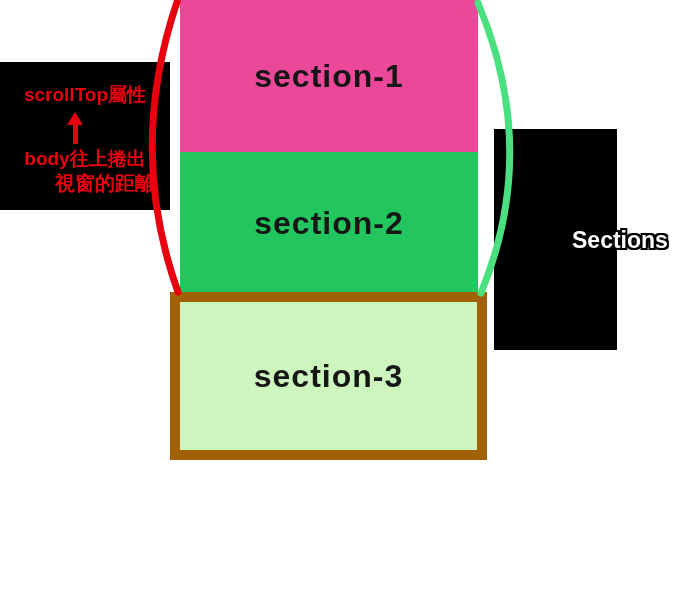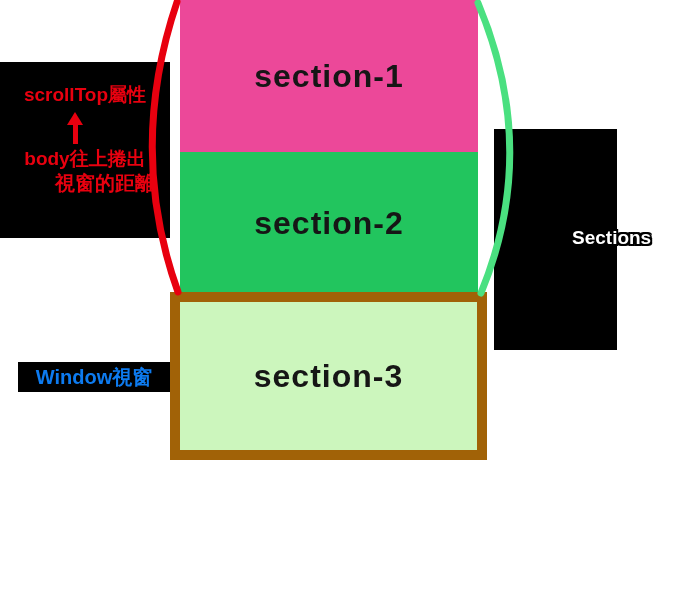--- a/index.html
+++ b/index.html
@@ -14,33 +14,33 @@
   #sec1{left:180px;top:0;width:298px;height:152px;background:#ec4899;}
   #sec2{left:180px;top:152px;width:298px;height:143px;background:#22c55e;}
   #sec4{left:178px;top:462px;width:299px;height:140px;background:#fadd9e;}
   .window{
     position:absolute;left:170px;top:292px;width:317px;height:168px;
     box-sizing:border-box;border:10px solid #a16207;background:#ccf6bd;
     display:flex;align-items:center;justify-content:center;
     font-size:32px;font-weight:700;color:#161616;letter-spacing:1px;
   }
   .blackbox{position:absolute;background:#000000;}
-  #scrolltop-box{left:0;top:62px;width:170px;height:176px;color:#e8000f;font-weight:700;text-align:center;}
+  #scrolltop-box{left:0;top:62px;width:170px;height:148px;color:#e8000f;font-weight:700;text-align:center;}
   #scrolltop-box .l1{position:absolute;left:0;right:0;top:20px;font-size:19px;white-space:nowrap;}
   #scrolltop-box .arrow-wrap{position:absolute;left:0;right:0;top:48px;height:36px;}
   #scrolltop-box .l2{position:absolute;left:0;right:0;top:84px;font-size:19px;white-space:nowrap;}
   #scrolltop-box .l3{position:absolute;left:0;right:0;top:108px;font-size:20px;white-space:nowrap;margin-left:40px;}
   #right-box{left:494px;top:129px;width:123px;height:221px;}
   #window-label-box{
     left:18px;top:362px;width:152px;height:30px;
     display:flex;align-items:center;justify-content:center;
     color:#0d7bf0;font-size:20px;font-weight:700;white-space:nowrap;
   }
   #right-label{
-    position:absolute;left:572px;top:227px;font-size:19px;font-weight:700;color:#ffffff;
+    position:absolute;left:572px;top:227px;font-size:23px;font-weight:700;color:#ffffff;
     white-space:nowrap;z-index:6;
     text-shadow:-2px -2px 0 #000,2px -2px 0 #000,-2px 2px 0 #000,2px 2px 0 #000,
                  0 -2px 0 #000,0 2px 0 #000,-2px 0 0 #000,2px 0 0 #000;
   }
   svg.overlay{position:absolute;left:0;top:0;z-index:5;pointer-events:none;}
 </style>
 </head>
 <body>
 
 <div class="canvas">
@@ -63,23 +63,20 @@
         <polygon points="75,2 67,15 83,15" fill="#e8000f"></polygon>
         <rect x="73" y="13" width="5" height="21" fill="#e8000f"></rect>
       </svg>
     </div>
     <div class="l2">body往上捲出</div>
     <div class="l3">視窗的距離</div>
   </div>
 
   <div class="blackbox" id="right-box"></div>
 
-  <div class="blackbox" id="window-label-box">
-    <span>Window視窗</span>
-  </div>
 
   <div id="right-label">Sections</div>
 
   <svg class="overlay" width="700" height="602" viewBox="0 0 700 602">
     <path d="M 177 2 Q 127 150 178 292" fill="none" stroke="#e8000f" stroke-width="7" stroke-linecap="round"></path>
     <path d="M 478 3 Q 540 150 481 293" fill="none" stroke="#4ae080" stroke-width="7" stroke-linecap="round"></path>
   </svg>
 
 </div>
 

